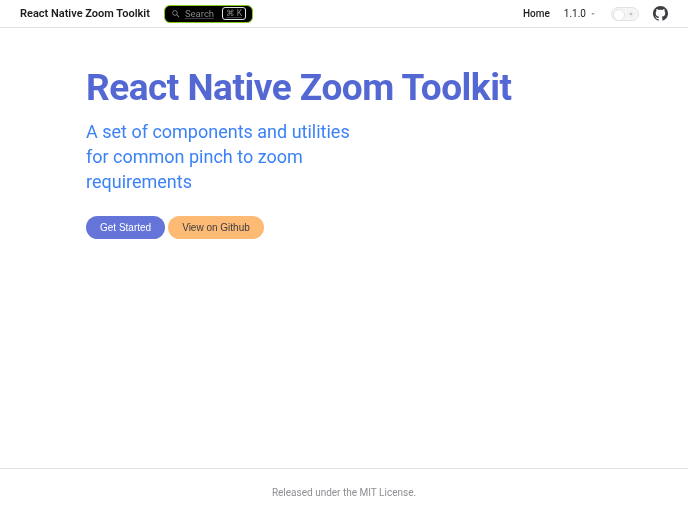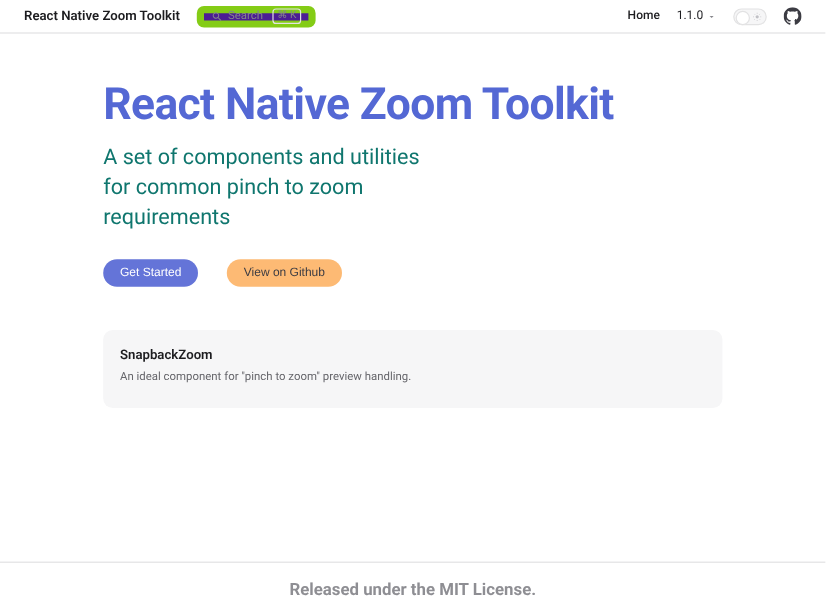--- a/index.html
+++ b/index.html
@@ -21,26 +21,27 @@
     }
     .site-title {
       font-size: 11px;
       font-weight: 600;
       color: #1c1c1f;
     }
     .search-box {
       margin-left: 14px;
       display: flex;
       align-items: center;
-      background: #4c1d95;
-      border: 6px solid #84cc16;
+      background: #000000;
+      border: 1px solid #84cc16;
       border-radius: 6px;
       padding: 2px 6px;
       height: 18px;
       cursor: pointer;
+      text-decoration: underline;
     }
     .search-icon { width: 10px; height: 10px; fill: #86868b; }
     .search-placeholder {
       font-size: 9.5px;
       color: #86868b;
       margin-left: 4px;
       margin-right: 8px;
     }
     .search-shortcut {
       font-size: 8.5px;
@@ -107,28 +108,28 @@
       font-size: 37px;
       font-weight: 700;
       line-height: 1.1;
       color: #5468d4;
       margin-bottom: 10px;
       letter-spacing: -0.5px;
     }
     .hero-subtitle {
       font-size: 18px;
       line-height: 1.4;
-      color: #0f766e;
+      color: #3b82f6;
       max-width: 280px;
       font-weight: 400;
     }
     .hero-buttons {
       margin-top: 22px;
       display: flex;
-      gap: 24px;
+      gap: 3px;
     }
     .btn {
       font-size: 10px;
       font-weight: 500;
       padding: 6px 14px;
       border-radius: 14px;
       cursor: pointer;
       border: none;
     }
     .btn-primary { background: #6474d8; color: #fff; }
@@ -158,23 +159,22 @@
     .footer {
       position: absolute;
       bottom: 0;
       left: 0;
       right: 0;
       border-top: 1px solid #e2e2e3;
       padding: 12px 0;
       text-align: center;
     }
     .footer-text {
-      font-size: 14px;
+      font-size: 10px;
       color: #8e8e93;
-      font-weight: bold;
     }
   </style>
 </head>
 <body>
 
 <div class="header">
   <span class="site-title">React Native Zoom Toolkit</span>
   <div class="search-box">
     <svg class="search-icon" viewBox="0 0 24 24">
         <path d="M15.5 14h-.79l-.28-.27a6.5 6.5 0 1 0-.7.7l.27.28v.79l5 4.99L20.49 19l-4.99-5zm-6 0C7.01 14 5 11.99 5 9.5S7.01 5 9.5 5 14 7.01 14 9.5 11.99 14 9.5 14z"></path>
@@ -205,21 +205,17 @@
 <div class="hero">
   <h1 class="hero-title">React Native Zoom Toolkit</h1>
   <p class="hero-subtitle">A set of components and utilities for common pinch to zoom requirements</p>
   <div class="hero-buttons">
     <button class="btn btn-primary">Get Started</button>
     <button class="btn btn-secondary">View on Github</button>
   </div>
 </div>
 
 <div class="features">
-  <div class="feature-card">
-    <div class="feature-title">SnapbackZoom</div>
-    <div class="feature-desc">An ideal component for "pinch to zoom" preview handling.</div>
-  </div>
 </div>
 
 <div class="footer">
   <span class="footer-text">Released under the MIT License.</span>
 </div>
 
 </body></html>

